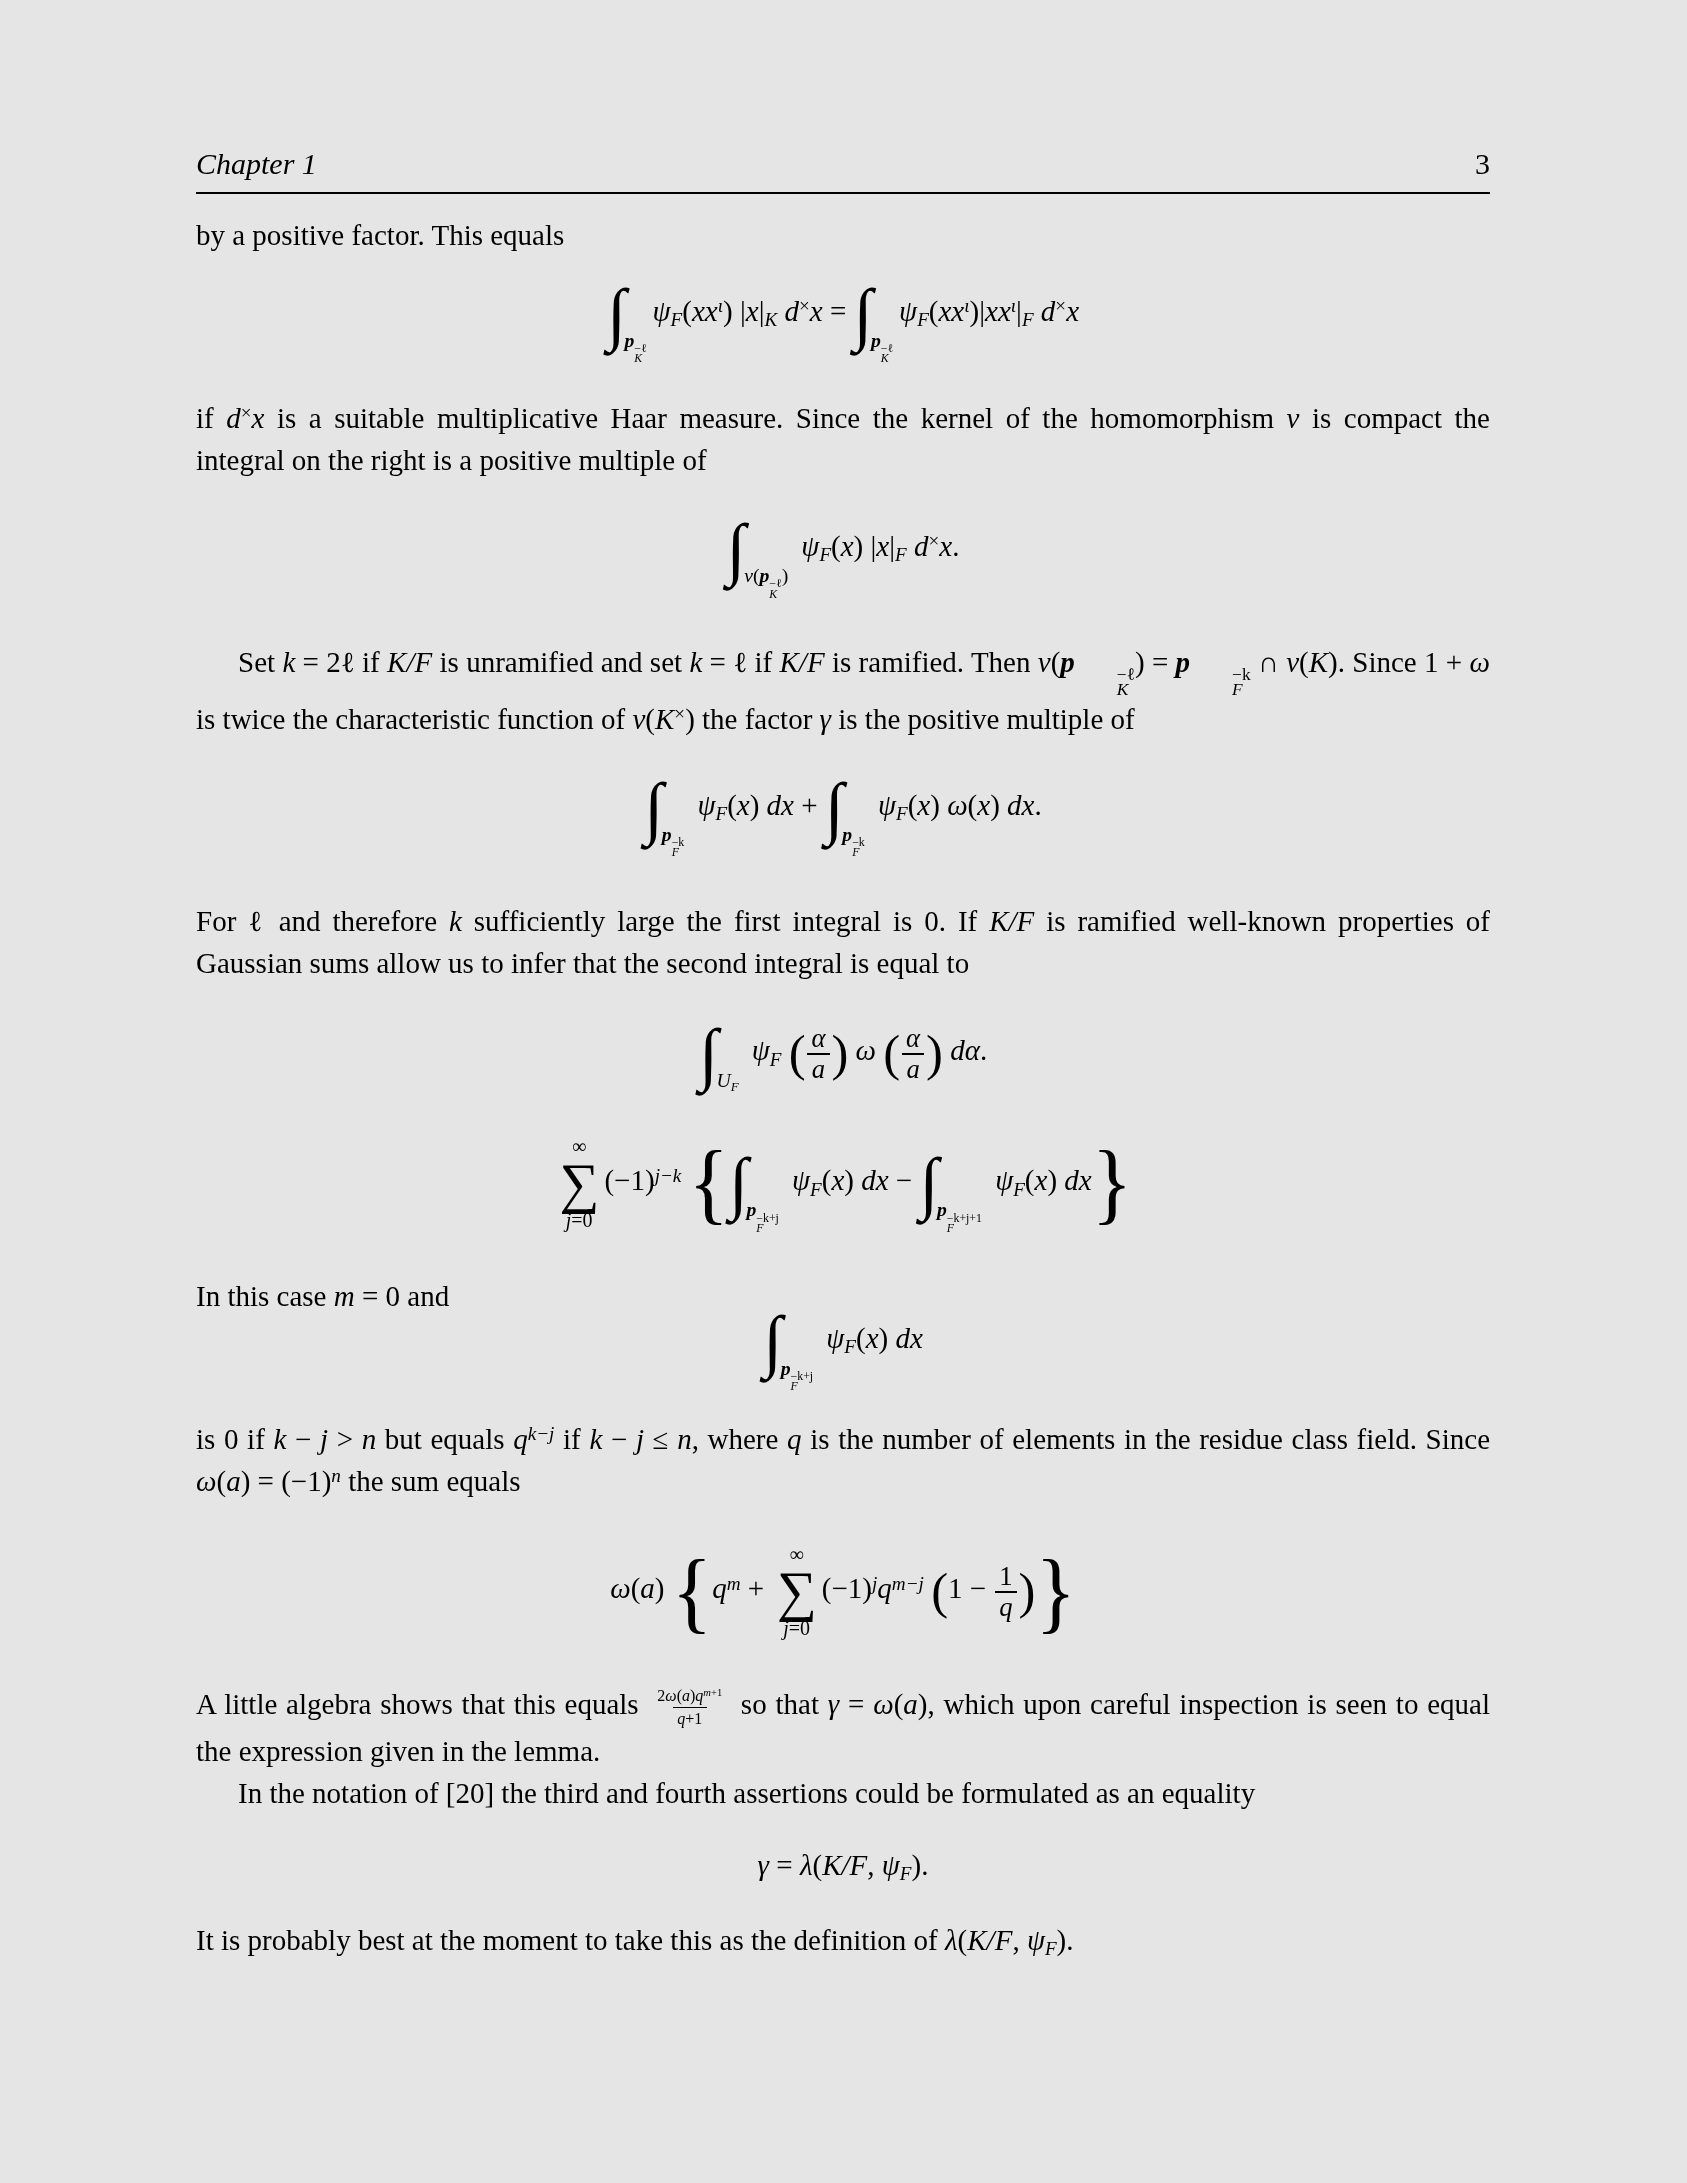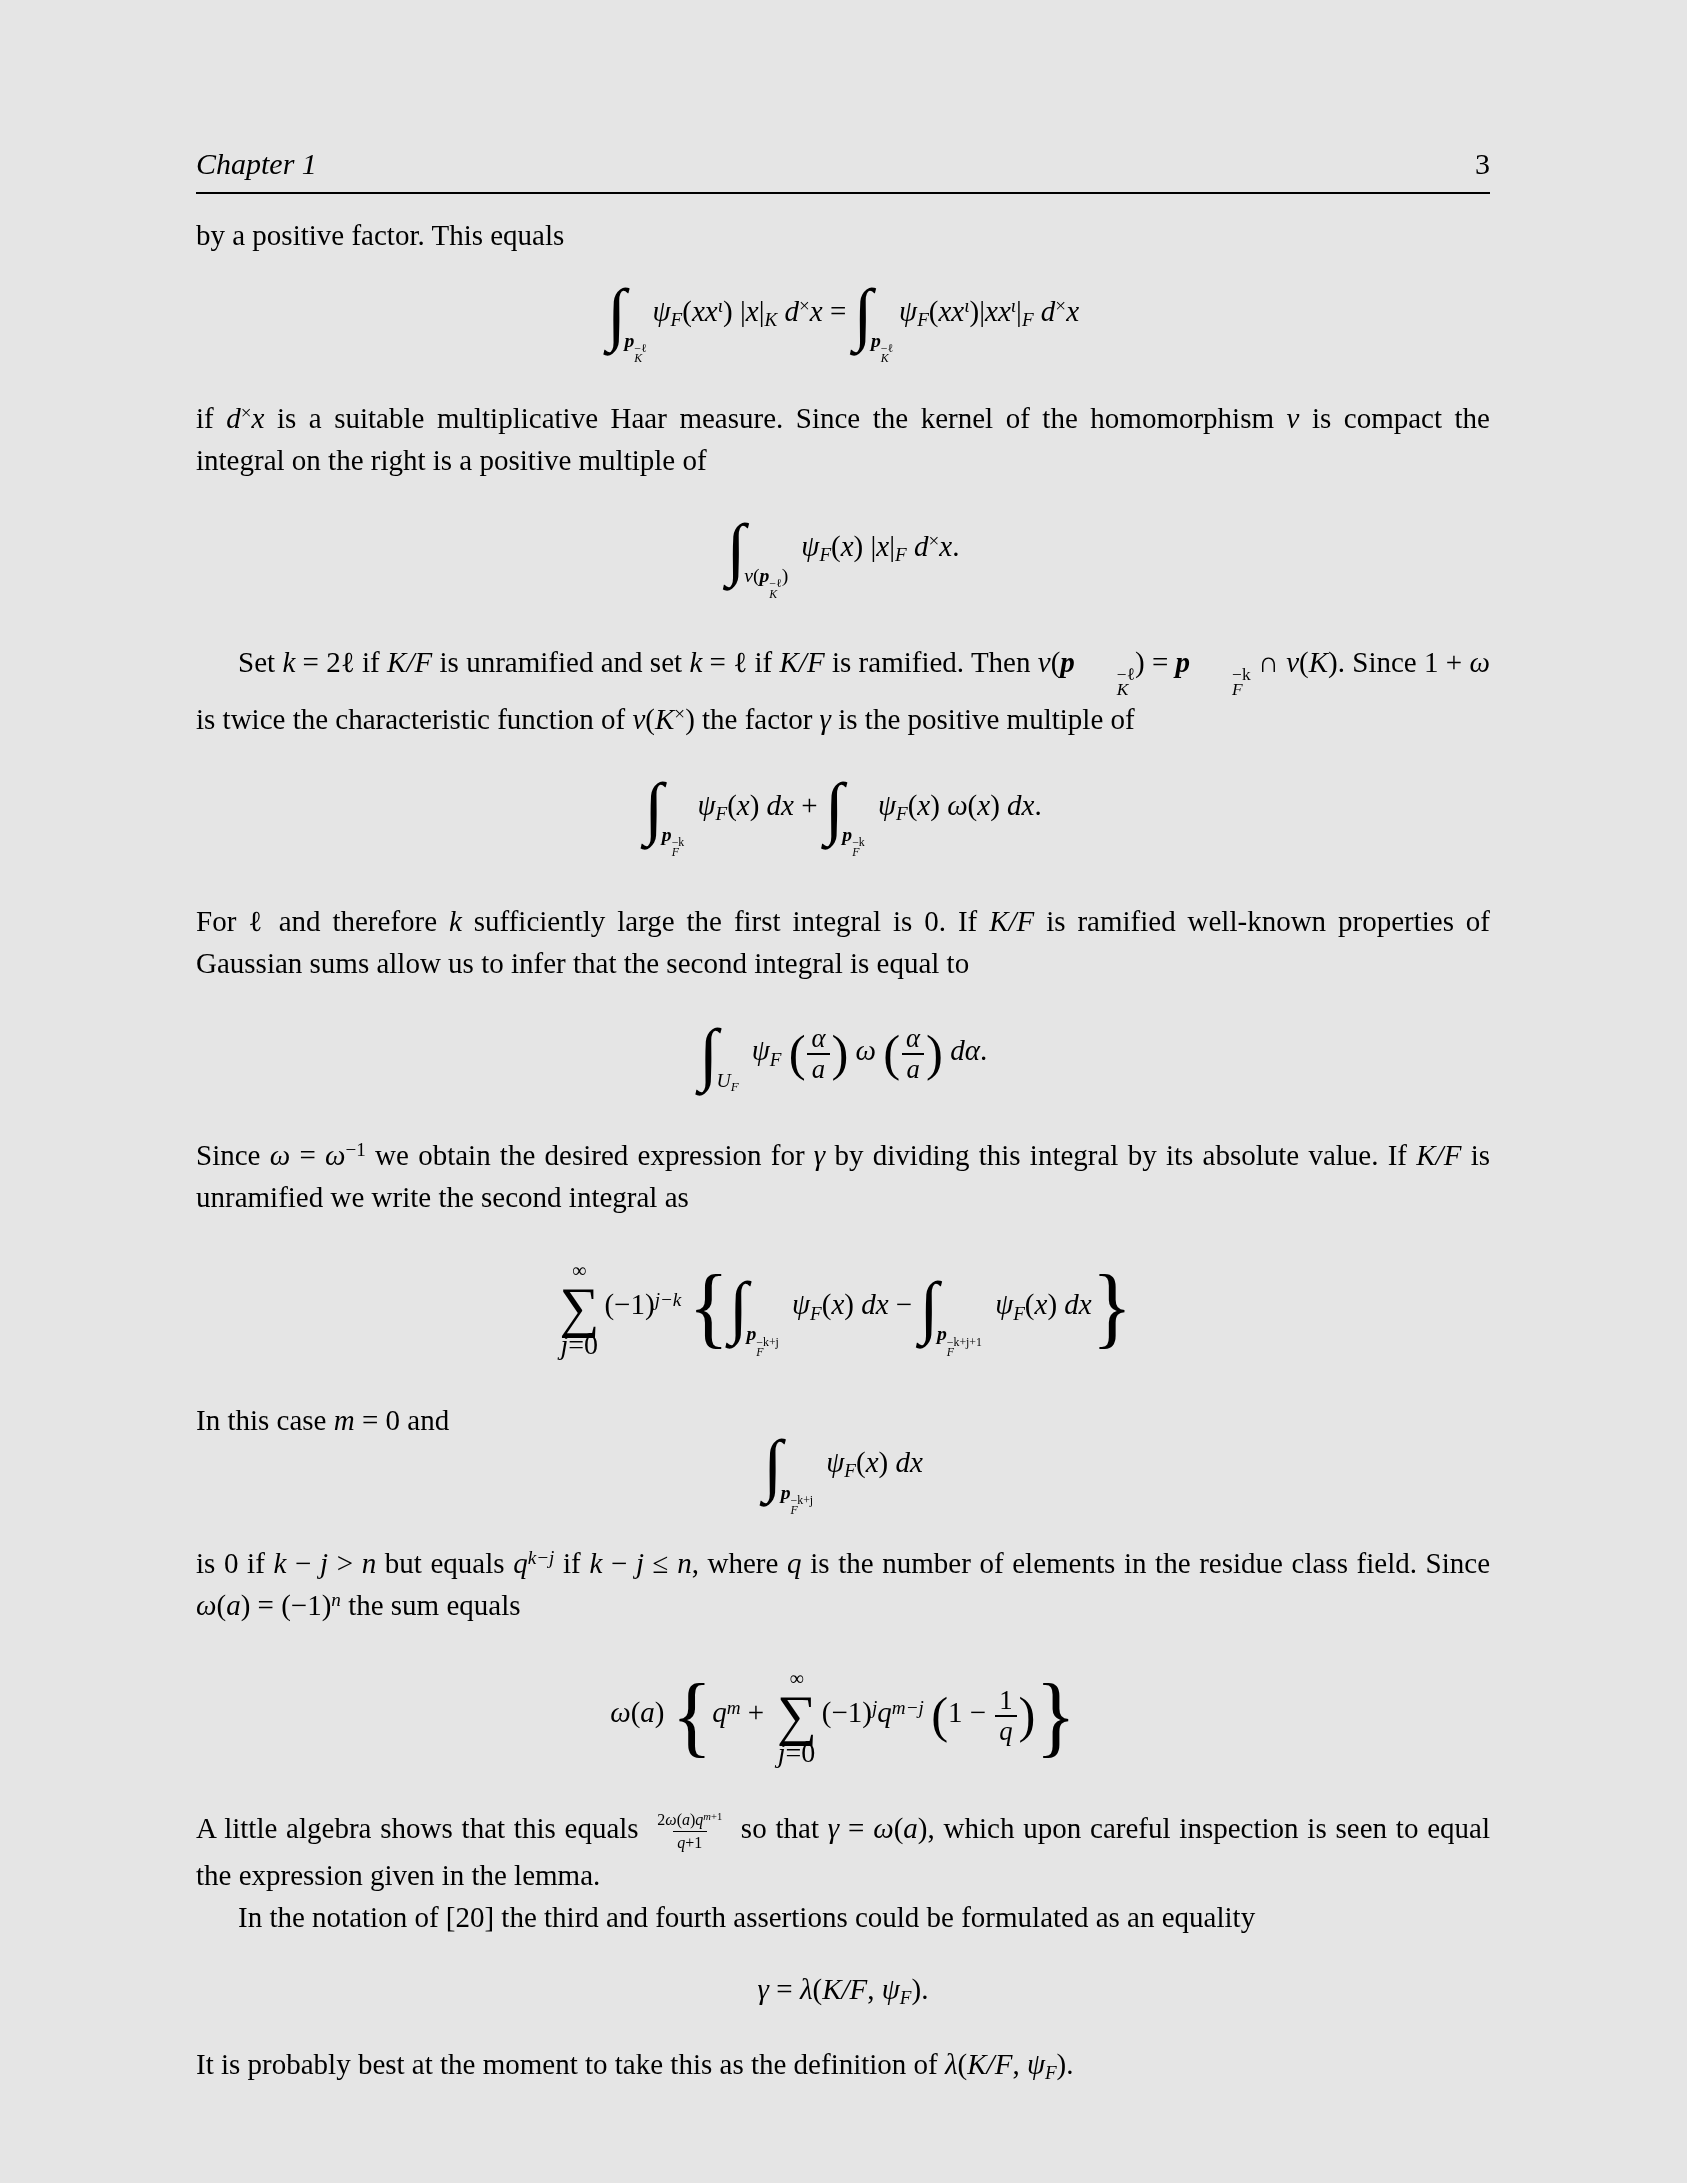--- a/index.html
+++ b/index.html
@@ -46,21 +46,21 @@
   .il { 
     display:inline-block; font-size:0.68em; line-height:1.1;
     vertical-align:-1.35em; margin:0 0.3em 0 -0.08em;
   }
   .sum { 
     display:inline-flex; flex-direction:column; align-items:center;
     vertical-align:middle; margin:0 5.3px; line-height:1;
   }
   .stop { font-size:20px; line-height:24px; }
   .ssig { font-size:56px; line-height:50px; }
-  .sbot { font-size:28px; line-height:25px; }
+  .sbot { font-size:20px; line-height:25px; }
 
   .frac {
     display:inline-flex; flex-direction:column; align-items:center;
     vertical-align:middle; font-size:0.92em; line-height:1.08; margin:0 1.3px;
   }
   .fnum { padding:0 4.6px; }
   .fden { border-top:2px solid #000; padding:0 4.6px; }
 
   .ifrac { 
     display:inline-flex; flex-direction:column; align-items:center;
@@ -120,21 +120,20 @@
     <p class="para">For ℓ and therefore <span class="v">k</span> sufficiently large the first integral is 0. If <span class="v">K/F</span> is ramified well-known properties of Gaussian sums allow us to infer that the second integral is equal to</p>
 
     <div class="display roomy"><span class="int">∫</span><span class="il"><span class="v">U</span><sub class="sv">F</sub></span> <span class="v">ψ</span><sub class="sv">F</sub> <span class="big">(</span><span class="frac">
           <span class="fnum"><span class="v">α</span></span>
           <span class="fden"><span class="v">a</span></span>
         </span><span class="big">)</span> <span class="v">ω</span> <span class="big">(</span><span class="frac">
           <span class="fnum"><span class="v">α</span></span>
           <span class="fden"><span class="v">a</span></span>
         </span><span class="big">)</span> <span class="v">dα</span>.</div>
 
-    <p class="para">Since <span class="v">ω</span> = <span class="v">ω</span><sup>−1</sup> we obtain the desired expression for <span class="v">γ</span> by dividing this integral by its absolute value. If <span class="v">K/F</span> is unramified we write the second integral as</p>
 
     <div class="display roomy"><span class="sum">
           <span class="stop">∞</span>
           <span class="ssig">∑</span>
           <span class="sbot"><span class="v">j</span>=0</span>
         </span>(−1)<sup class="sv">j−k</sup> <span class="bigg">{</span><span class="int">∫</span><span class="il"><span class="fk">p</span><span class="ss">
             <span>−k+j</span>
             <span class="v">F</span>
           </span></span> <span class="v">ψ</span><sub class="sv">F</sub>(<span class="v">x</span>) <span class="v">dx</span> − <span class="int">∫</span><span class="il"><span class="fk">p</span><span class="ss">
             <span>−k+j+1</span>

